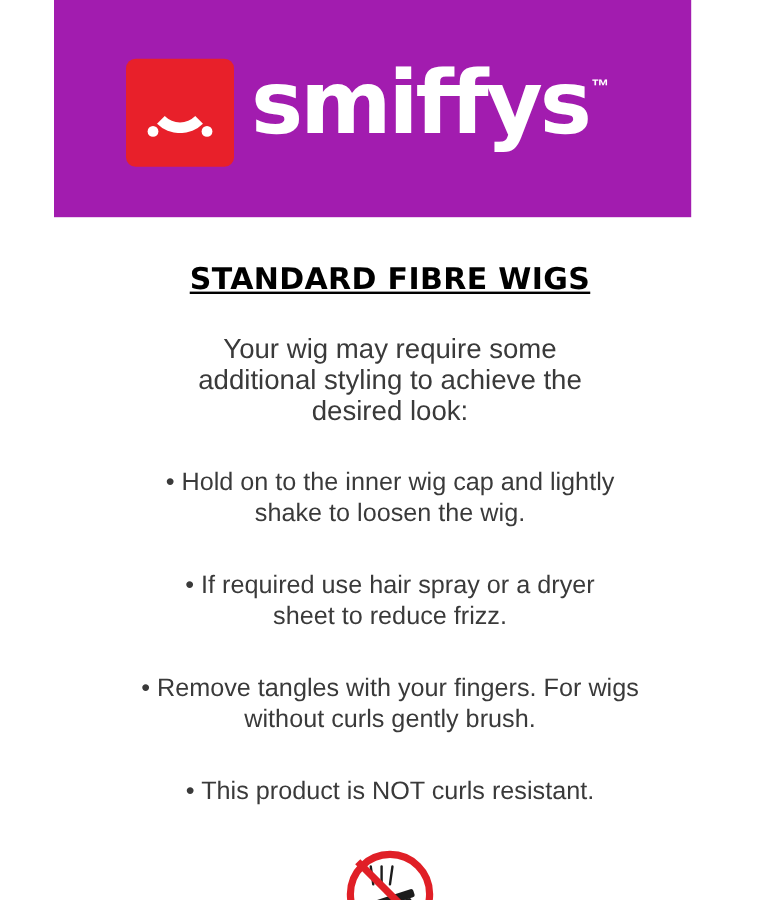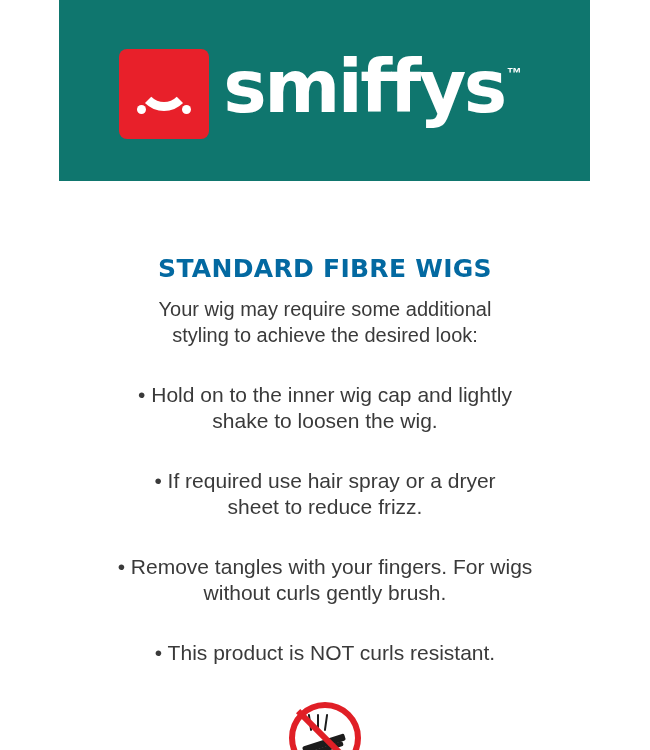--- a/index.html
+++ b/index.html
@@ -18,25 +18,25 @@
   .page {
     position: relative;
     width: 650px;
     height: 750px;
     background: #ffffff;
   }
 
   
   .header-band {
     position: absolute;
-    left: 59px;
+    left: 45px;
     top: 0;
     width: 531px;
     height: 181px;
-    background: #0f766e;
+    background: #a21caf;
     display: flex;
     align-items: center;
     justify-content: center;
   }
   .logo-row {
     display: flex;
     align-items: flex-start;
     position: relative;
     transform: translateX(-4px);
   }
@@ -101,29 +101,30 @@
     left: 0;
     top: 181px;
     width: 650px;
     text-align: center;
   }
   .doc-title {
     font-family: "DejaVu Sans", sans-serif;
     font-size: 25px;
     font-weight: 700;
     letter-spacing: 0.3px;
-    color: #0369a1;
-    margin: 73px 0 0 0;
+    color: #000000;
+    margin: 37px 0 0 0;
     line-height: 1.2;
+    text-decoration: underline;
   }
   .intro {
-    font-size: 20px;
+    font-size: 23px;
     line-height: 26px;
     color: #3a3a3a;
-    margin: 12px auto 0 auto;
+    margin: 29px auto 0 auto;
     width: 360px;
     font-weight: 400;
   }
   .bullet-block {
     font-size: 21px;
     line-height: 26px;
     color: #3a3a3a;
     margin: 34px auto 0 auto;
     width: 420px;
     font-weight: 400;

